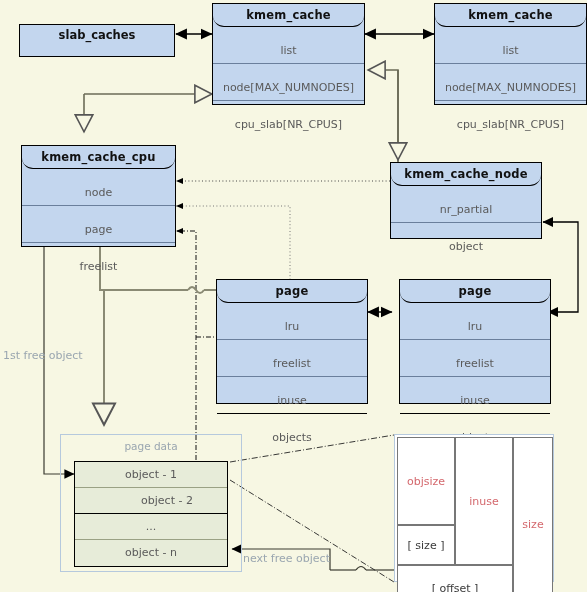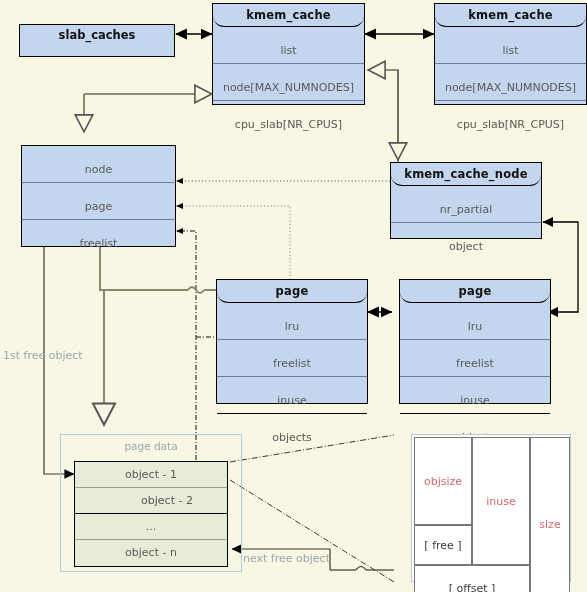--- a/index.html
+++ b/index.html
@@ -192,20 +192,21 @@
   </div>
 
   <div class="struct" style="left:434px;top:3px;width:153px;height:102px;">
     <div class="title">kmem_cache</div>
     <div class="row">list</div>
     <div class="row">node[MAX_NUMNODES]</div>
     <div class="row last">cpu_slab[NR_CPUS]</div>
   </div>
 
   <div class="struct" style="left:21px;top:145px;width:155px;height:102px;">
+    <div class="title">kmem_cache_cpu</div>
     <div class="row">node</div>
     <div class="row">page</div>
     <div class="row last">freelist</div>
   </div>
 
   <div class="struct" style="left:390px;top:162px;width:152px;height:77px;">
     <div class="title">kmem_cache_node</div>
     <div class="row">nr_partial</div>
     <div class="row last">object</div>
   </div>
@@ -230,23 +231,23 @@
     <div class="pdlabel">page data</div>
   </div>
 
   <div class="objbox" style="left:74px;top:461px;width:154px;height:106px;">
     <div class="orow">object - 1</div>
     <div class="orow hard">object - 2</div>
     <div class="orow">...</div>
     <div class="orow last">object - n</div>
   </div>
 
-  <div class="detail" style="left:411px;top:434px;width:160px;height:148px;">
+  <div class="detail" style="left:394px;top:434px;width:160px;height:148px;">
     <div class="cell red" style="left:2px;top:2px;width:58px;height:88px;">objsize</div>
-    <div class="cell dark" style="left:2px;top:90px;width:58px;height:40px;">[ free ]</div>
+    <div class="cell dark" style="left:2px;top:90px;width:58px;height:40px;">[ size ]</div>
     <div class="cell red" style="left:60px;top:2px;width:58px;height:128px;">inuse</div>
     <div class="cell dark" style="left:2px;top:130px;width:116px;height:46px;">[ offset ]</div>
     <div class="cell red" style="left:118px;top:2px;width:40px;height:174px;">size</div>
   </div>
 
   <div class="lbl" style="left:3px;top:349px;">1st free object</div>
   <div class="lbl" style="left:243px;top:552px;">next free object</div>
 
 </div>
 

